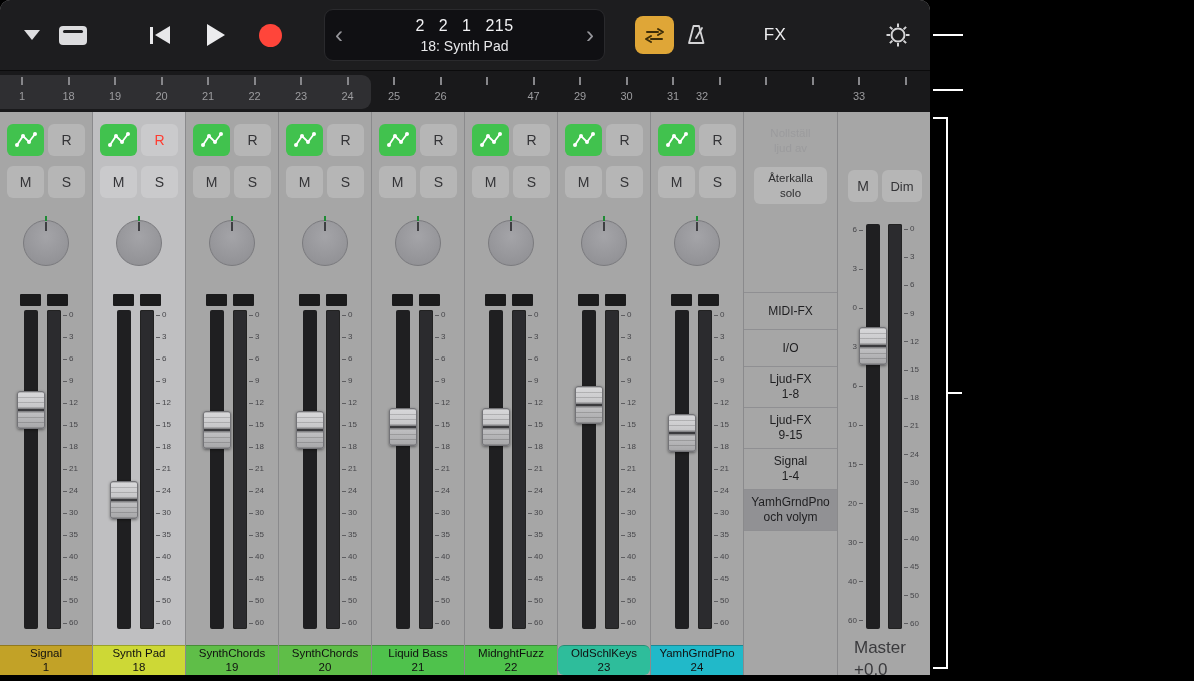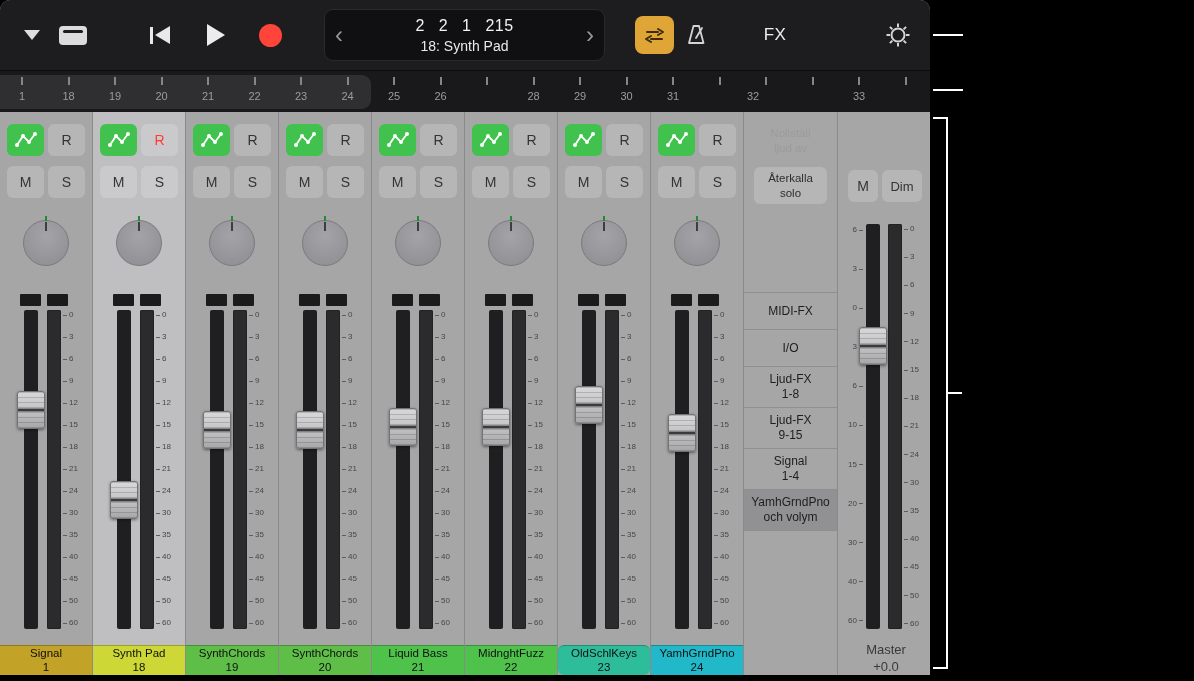--- a/index.html
+++ b/index.html
@@ -92,22 +92,22 @@
   .m-btns{position:absolute;top:58px;left:10px;right:8px;display:flex;justify-content:space-between}
   .m-btns .sbtn{width:30px}
   .m-btns .sbtn.dim{width:40px;font-size:13px}
   .m-fader-zone{position:absolute;left:0;right:0;top:100px;bottom:30px}
   .m-left-scale{position:absolute;left:2px;width:23px;top:14px;bottom:20px;display:flex;flex-direction:column;justify-content:space-between}
   .m-track{left:28px;top:12px;bottom:16px}
   .m-meter{left:50px;top:12px;bottom:16px}
   .m-right-scale{position:absolute;left:66px;right:2px;top:13px;bottom:17px;display:flex;flex-direction:column;justify-content:space-between}
   .m-travel{top:12px;bottom:54px}
   .m-travel .fader-cap{left:21px}
-  .m-label{position:absolute;bottom:0;left:4px;right:0;height:32px;display:flex;flex-direction:column;align-items:center;
-        justify-content:center;font-size:13px;color:#3A3A3D;line-height:1.3}
+  .m-label{position:absolute;bottom:0;left:16px;right:0;height:32px;display:flex;flex-direction:column;align-items:flex-start;
+        justify-content:center;font-size:17px;color:#3A3A3D;line-height:1.3}
 
   
   .co{position:absolute;background:#FFF}
   .co-1{left:933px;top:34px;width:30px;height:2px}
   .co-2{left:933px;top:89px;width:30px;height:2px}
   .cb-v{left:946px;top:117px;width:2px;height:552px}
   .cb-top{left:933px;top:117px;width:15px;height:2px}
   .cb-bot{left:933px;top:667px;width:15px;height:2px}
   .cb-mid{left:946px;top:392px;width:16px;height:2px}
 </style>
@@ -185,29 +185,29 @@
           <div class="rnum" style="left: 301px;">23</div>
           <div class="rtick" style="left: 347.5px;"></div>
           <div class="rnum" style="left: 347.5px;">24</div>
           <div class="rtick" style="left: 394px;"></div>
           <div class="rnum" style="left: 394px;">25</div>
           <div class="rtick" style="left: 440.5px;"></div>
           <div class="rnum" style="left: 440.5px; text-align: right;">26</div>
           <div class="rtick" style="left: 487px;"></div>
           <div class="rnum" style="left: 487px; margin-top: 24px;">27</div>
           <div class="rtick" style="left: 533.5px;"></div>
-          <div class="rnum" style="left: 533.5px;">28</div>
+          <div class="rnum" style="left: 533.5px;">47</div>
           <div class="rtick" style="left: 580px;"></div>
           <div class="rnum" style="left: 580px;">29</div>
           <div class="rtick" style="left: 626.5px;"></div>
           <div class="rnum" style="left: 626.5px;">30</div>
           <div class="rtick" style="left: 673px;"></div>
           <div class="rnum" style="left: 673px;">31</div>
           <div class="rtick" style="left: 719.5px;"></div>
-          <div class="rnum" style="left: 753px;">32</div>
+          <div class="rnum" style="left: 702px;">32</div>
           <div class="rtick" style="left: 766px;"></div>
           <div class="rtick" style="left: 812.5px;"></div>
           <div class="rtick" style="left: 859px;"></div>
           <div class="rnum" style="left: 859px;">33</div>
           <div class="rtick" style="left: 905.5px;"></div>
         </div>
     </div>
 
     <div class="mixbody">
 

